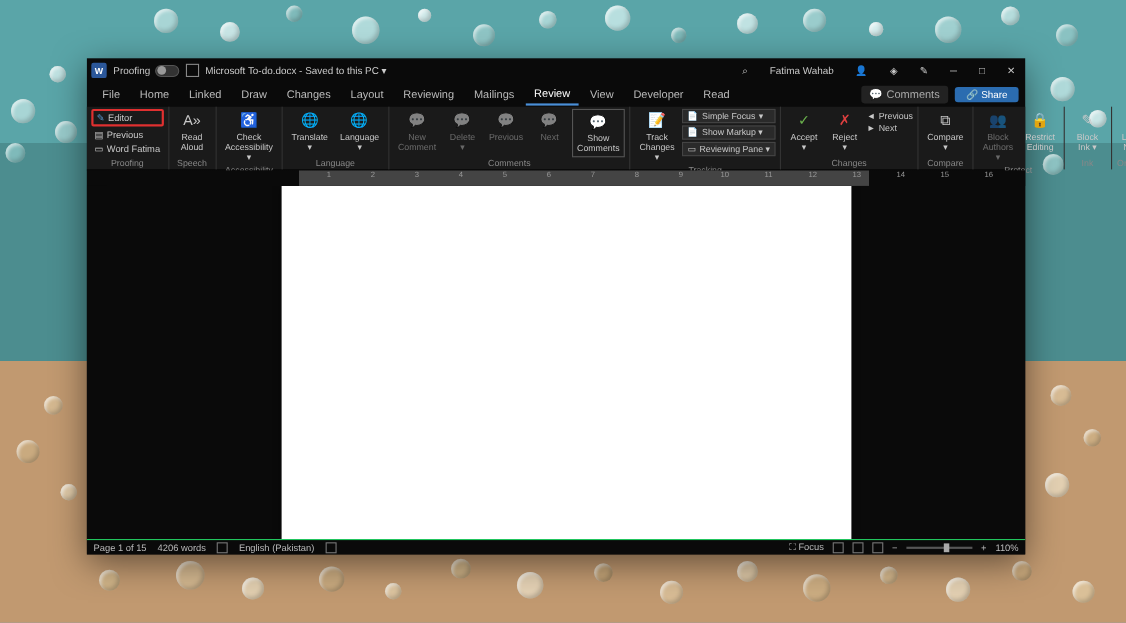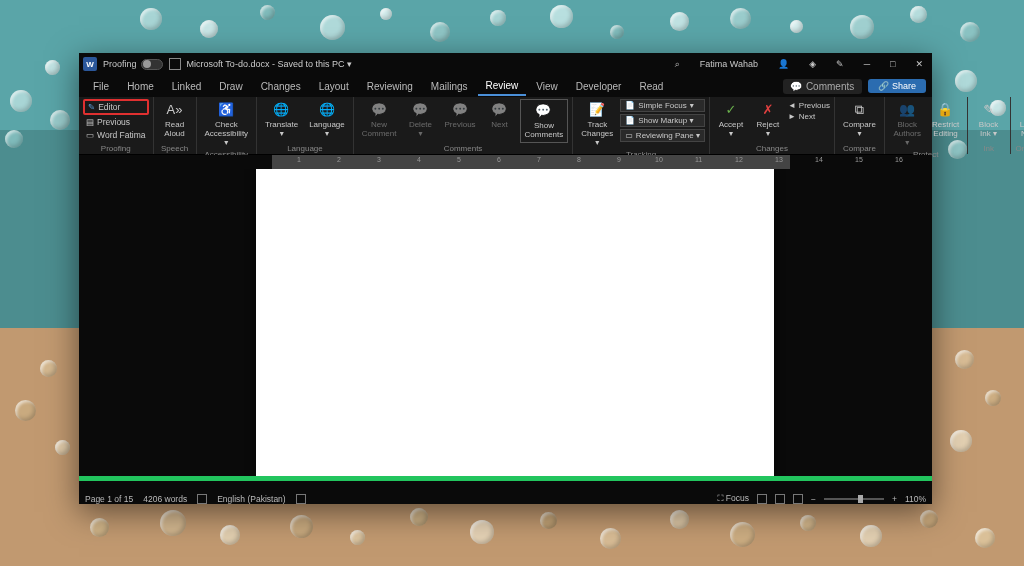--- a/index.html
+++ b/index.html
@@ -39,21 +39,21 @@
 .nav-col { display:flex; flex-direction:column; gap:2px; font-size:8px; padding-top:2px; }
 .nav-item { display:flex; align-items:center; gap:3px; }
 .ruler-area { height:14px; background:#0a0a0a; display:flex; }
 .ruler-left { width:18px; }
 .ruler { flex:1; position:relative; font-size:7px; color:#999; background:linear-gradient(to right,#0a0a0a 0,#0a0a0a 175px,#444 175px,#444 693px,#0a0a0a 693px); }
 .ruler span { position:absolute; top:1px; }
 .docarea { flex:1; background:#0a0a0a; display:flex; overflow:hidden; }
 .vruler { width:18px; background:#0a0a0a; }
 .page-area { flex:1; display:flex; justify-content:center; padding-top:0; }
 .page { width:518px; height:100%; background:#fff; box-shadow:0 0 8px rgba(0,0,0,0.5); }
-.statusbar { height:28px; background:#0a0a0a; display:flex; align-items:flex-end; padding:0 6px; gap:10px; font-size:8.5px; color:#bbb; border-top:5px solid #22c55e; }
+.statusbar { height:14px; background:#0a0a0a; display:flex; align-items:center; padding:0 6px; gap:10px; font-size:8.5px; color:#bbb; border-top:1px solid #22c55e; }
 .status-right { margin-left:auto; display:flex; align-items:center; gap:8px; }
 .zoom-slider { width:60px; height:2px; background:#555; position:relative; }
 .zoom-slider::after { content:''; position:absolute; width:5px; height:8px; background:#aaa; top:-3px; left:34px; }
 .mini-ico { width:10px; height:10px; border:1px solid #777; display:inline-block; }
 </style>
 </head>
 <body>
 
 <div class="bubbles">
 <div class="bubble" style="width:22px;height:22px;left:140px;top:8px;background:#a8d5d5"></div>

